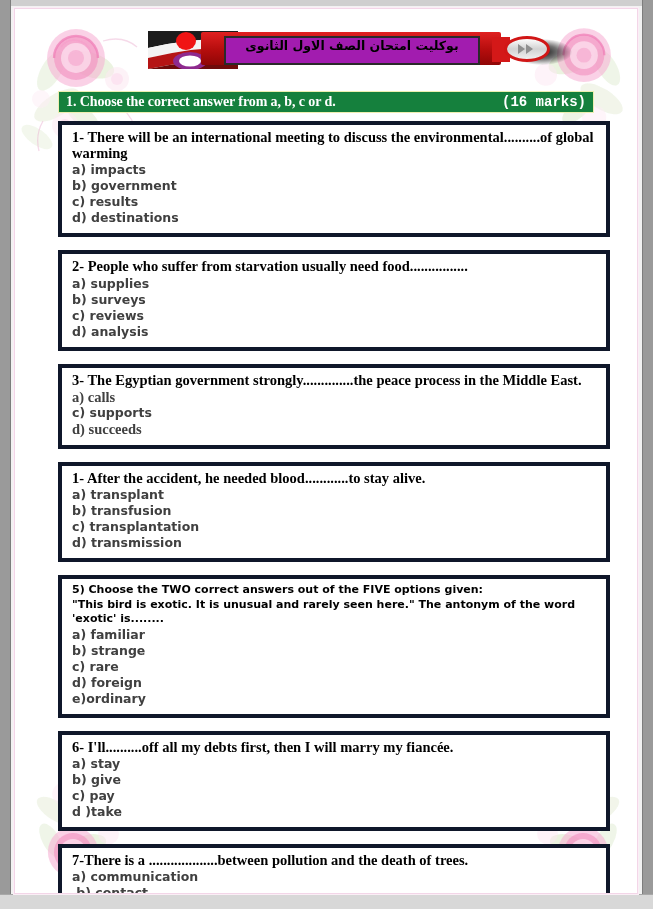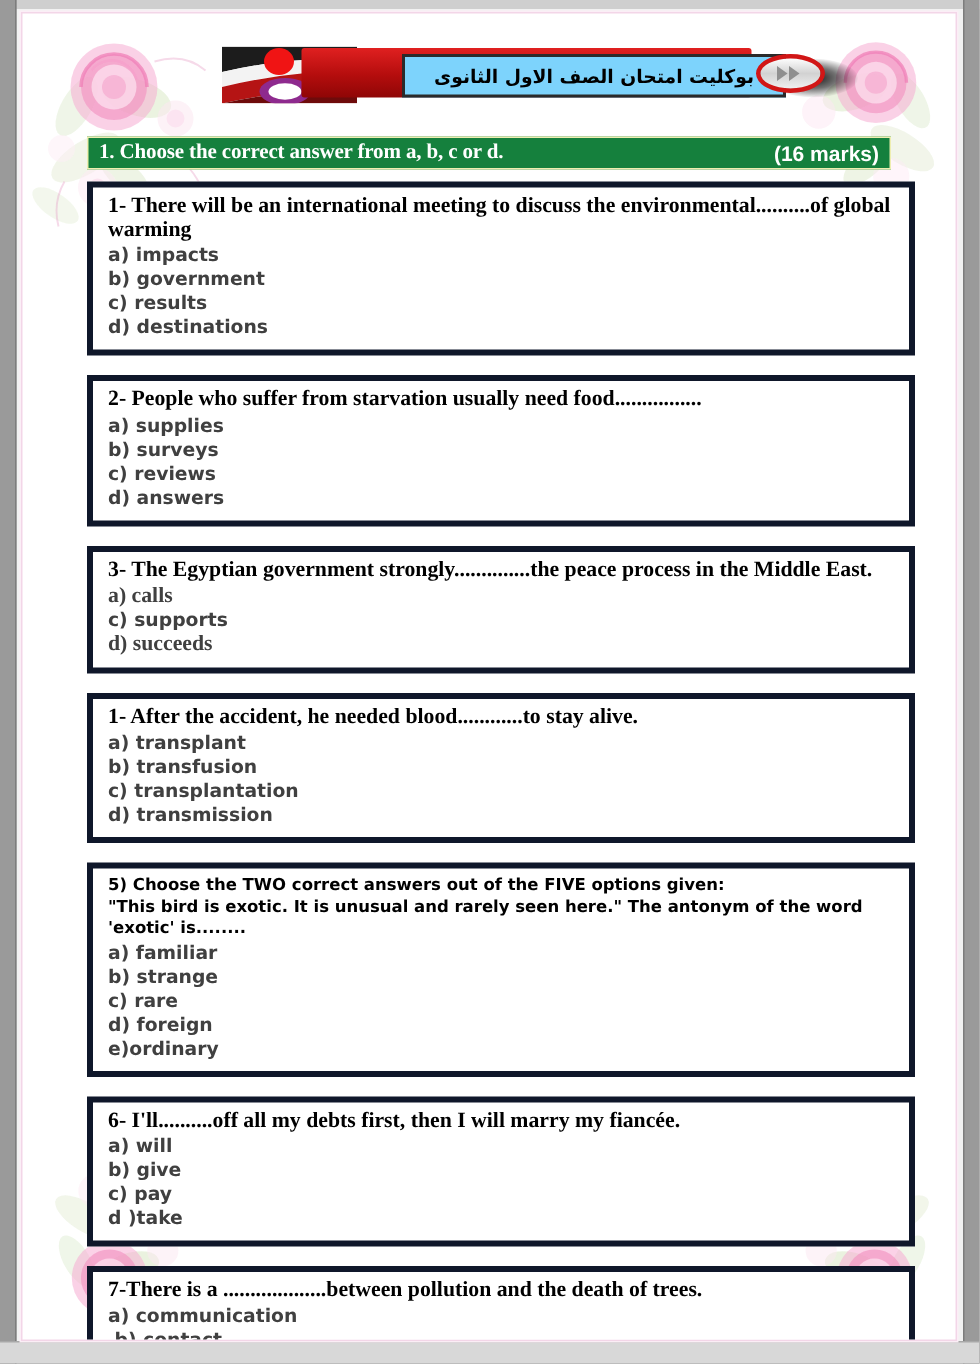--- a/index.html
+++ b/index.html
@@ -88,26 +88,24 @@
     position: absolute;
     left: 186px; top: 7px;
     width: 300px; height: 33px;
     background: linear-gradient(180deg, #e02020 0%, #b40d0d 55%, #8f0606 100%);
     border-radius: 2px;
   }
   .title-plate {
     position: absolute;
     left: 209px; top: 11px;
     width: 252px; height: 25px;
-    background: #7dd3fc;
+    background: #a21caf;
     border: 2px solid #2a2a2a;
     display: flex;
-    align-items: center;
     justify-content: center;
-    margin-left: 44px;
   }
   .title-plate span {
     font-family: "DejaVu Sans", sans-serif;
     direction: rtl;
     font-weight: bold;
     font-size: 12.5px;
     color: #000;
     white-space: nowrap;
   }
   .arrow-pill {
@@ -144,21 +142,21 @@
     color: #ffffff;
     font-family: "Liberation Serif", serif;
     font-weight: bold;
     font-size: 14px;
     letter-spacing: -0.1px;
     flex: 1 1 auto;
     white-space: nowrap;
   }
   .section-bar .st-right {
     color: #ffffff;
-    font-family: Liberation Sans, sans-serif;
+    font-family: Liberation Mono, monospace;
     font-weight: bold;
     font-size: 14px;
     white-space: nowrap;
   }
 
   
   .qwrap {
     position: absolute;
     left: 43px;
     top: 112px;
@@ -361,21 +359,21 @@
           <p class="opt">a) impacts</p>
           <p class="opt">b) government</p>
           <p class="opt">c) results</p>
           <p class="opt">d) destinations</p>
         </div>
         <div class="qbox">
           <p class="stem">2- People who suffer from starvation usually need food................</p>
           <p class="opt">a) supplies</p>
           <p class="opt">b) surveys</p>
           <p class="opt">c) reviews</p>
-          <p class="opt">d) answers</p>
+          <p class="opt">d) analysis</p>
         </div>
         <div class="qbox">
           <p class="stem">3- The Egyptian government strongly..............the peace process in the Middle East.</p>
           <p class="opt serif">a) calls</p>
           <p class="opt">c) supports</p>
           <p class="opt serif">d) succeeds</p>
         </div>
         <div class="qbox">
           <p class="stem">1- After the accident, he needed blood............to stay alive.</p>
           <p class="opt">a) transplant</p>
@@ -387,21 +385,21 @@
           <p class="stem sans">5) Choose the TWO correct answers out of the FIVE options given:</p>
           <p class="stem sans-sm"> "This bird is exotic. It is unusual and rarely seen here." The antonym of the word 'exotic' is........</p>
           <p class="opt">a) familiar</p>
           <p class="opt">b) strange</p>
           <p class="opt">c) rare</p>
           <p class="opt">d) foreign</p>
           <p class="opt">e)ordinary</p>
         </div>
         <div class="qbox">
           <p class="stem">6- I'll..........off all my debts first, then I will marry my fiancée.</p>
-          <p class="opt">a) will</p>
+          <p class="opt">a) stay</p>
           <p class="opt">b) give</p>
           <p class="opt">c) pay</p>
           <p class="opt">d )take</p>
         </div>
         <div class="qbox">
           <p class="stem">7-There is a ...................between pollution and the death of trees.</p>
           <p class="opt">a) communication</p>
           <p class="opt"> b) contact</p>
           <p class="opt">c) connection</p>
         </div>

